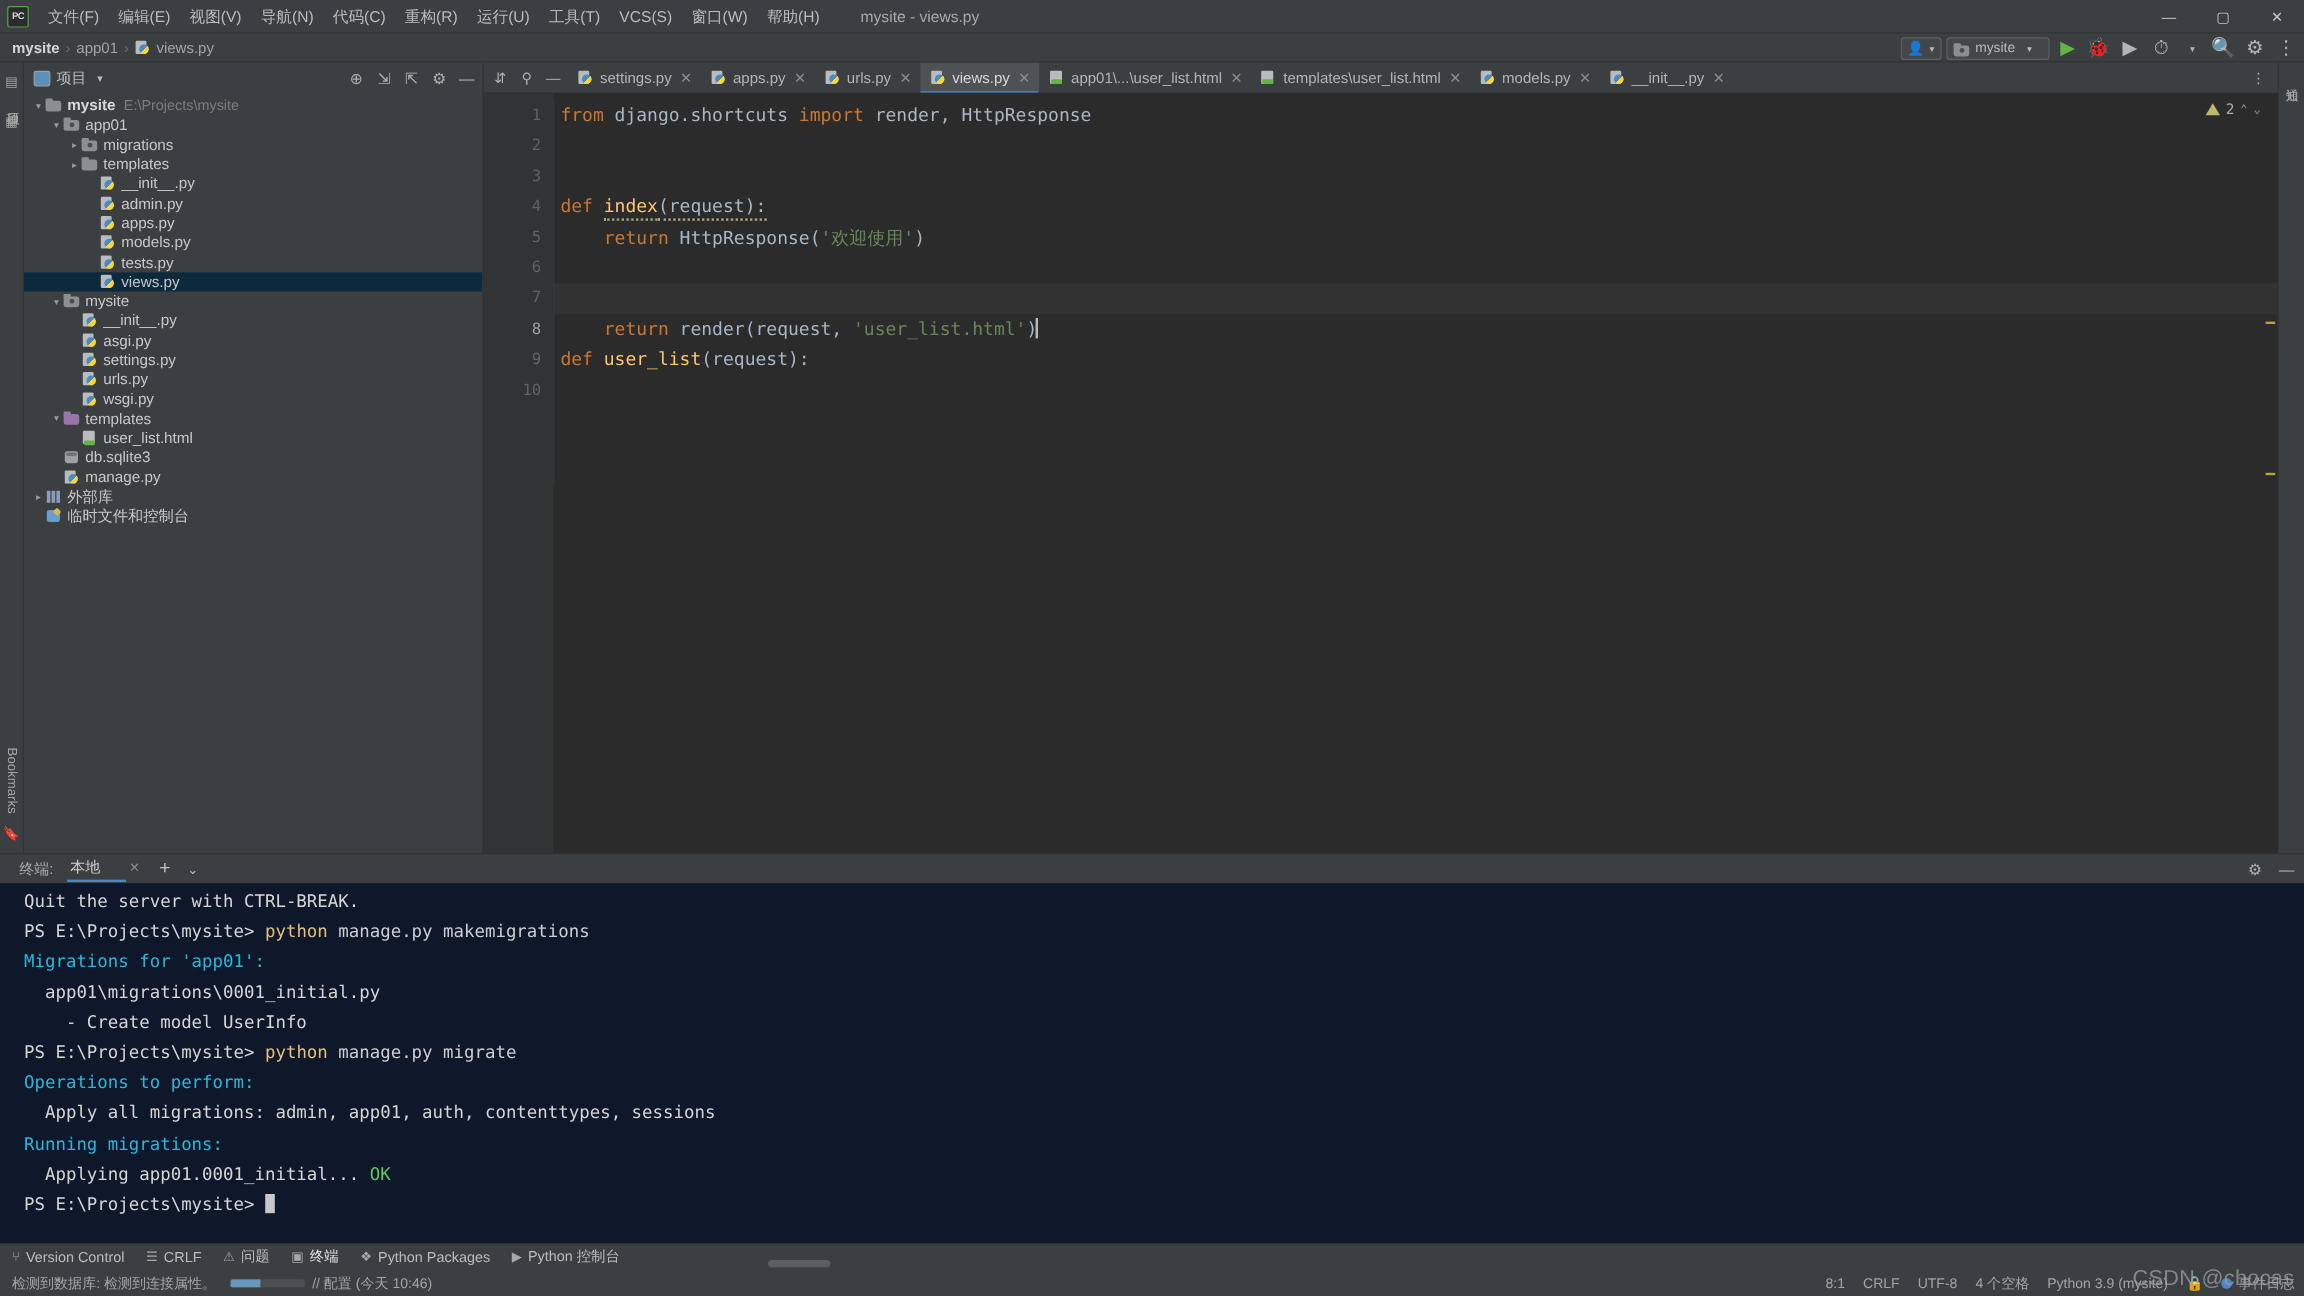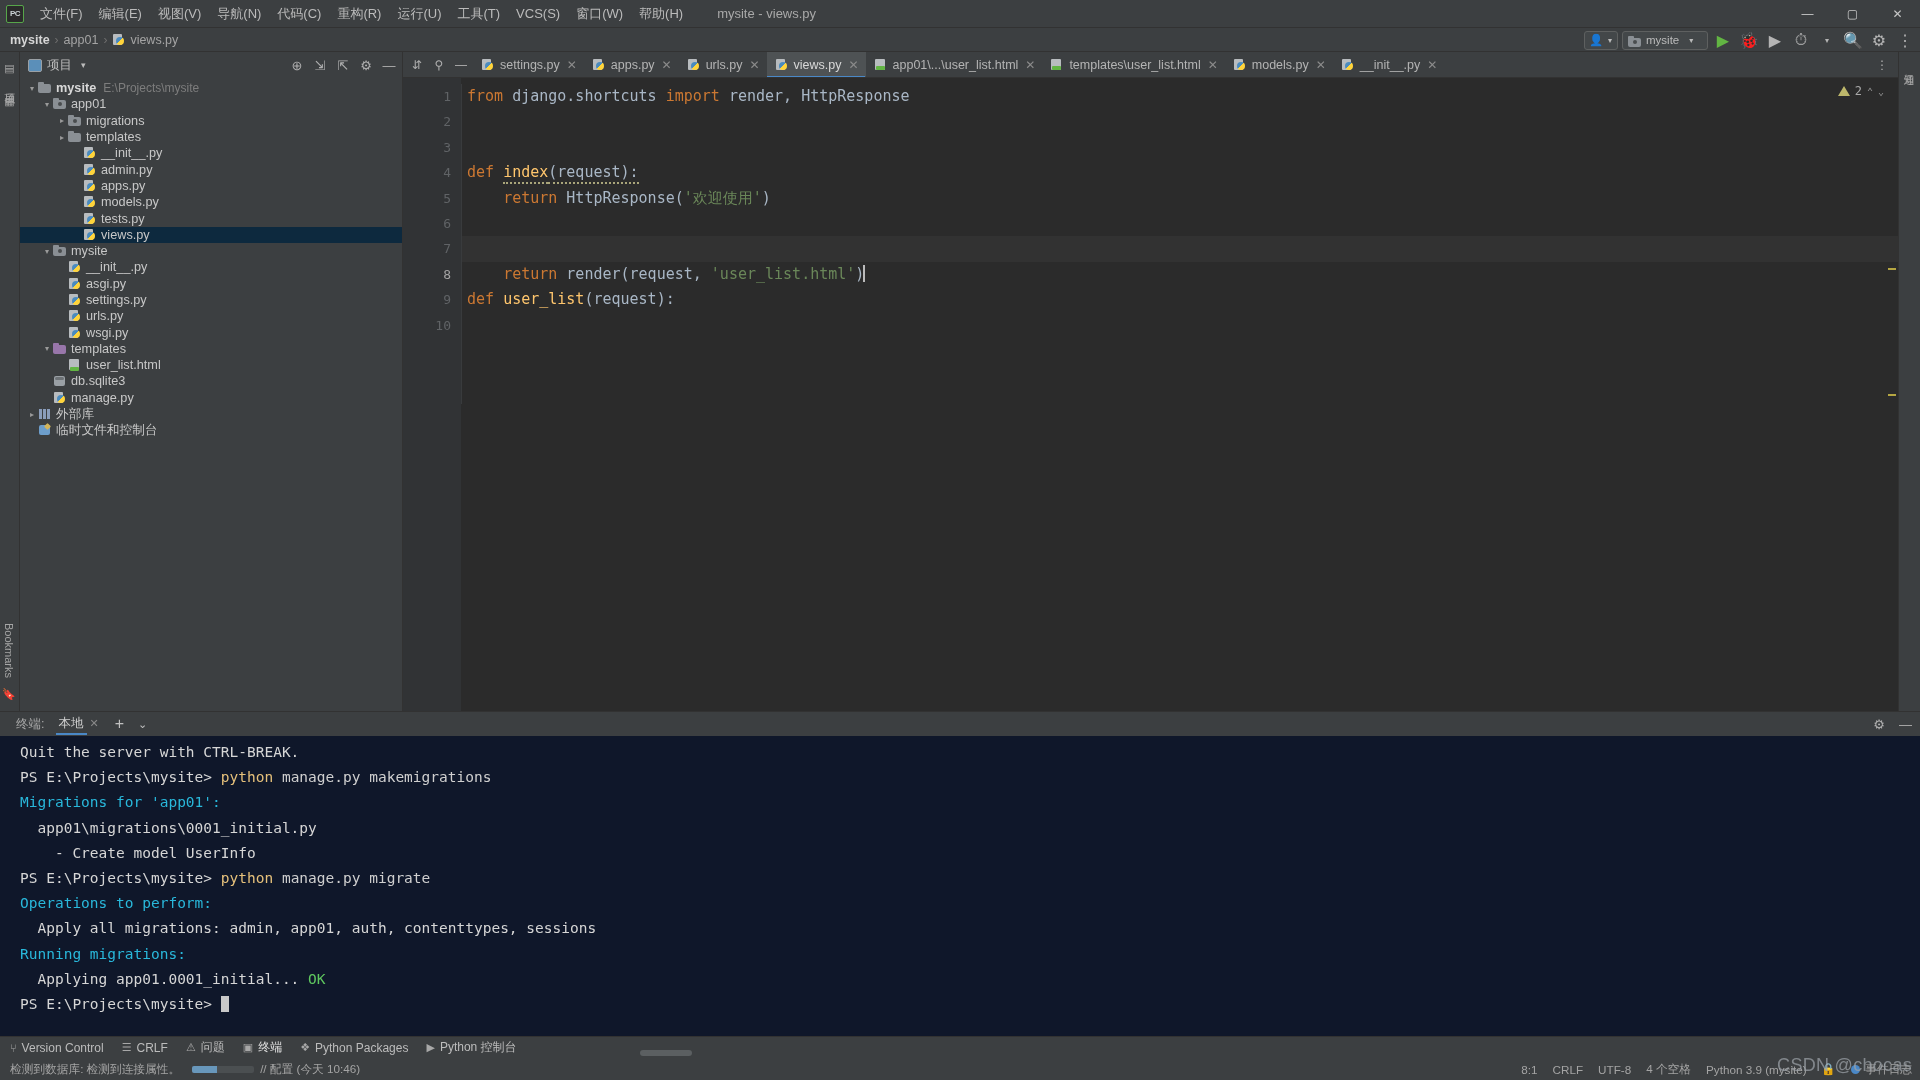--- a/index.html
+++ b/index.html
@@ -202,21 +202,21 @@
   .editor-vscroll {
     position:absolute; right:0; top:0; bottom:0; width:9px; background:transparent;
   }
 
   
   .terminal { flex: 0 0 325px; background: #3c3f41; display: flex; flex-direction: column; border-top: 1px solid #323232; }
   .term-header { height: 24px; flex: 0 0 24px; display: flex; align-items: center; padding-left: 16px; position: relative; }
   .term-lbl { font-size: 12.5px; color: #a9a9a9; }
   .term-tab {
     font-size: 12.5px; color: #d0d0d0; margin-left: 12px; padding: 2px 2px 3px; position: relative;
-    display: flex; align-items: center; gap: 6px;
+    display: flex; align-items: center; gap: 24px;
   }
   .term-tab::after { content:''; position:absolute; left:0; right:14px; bottom:0; height:2px; background:#4a88c7; }
   .term-tab .x { color: #8a8a8a; font-size: 11px; }
   .term-add { color: #c0c0c0; font-size: 16px; margin-left: 14px; }
   .term-chev { color: #c0c0c0; font-size: 11px; margin-left: 14px; }
   .term-tools { position:absolute; right: 8px; display:flex; gap: 14px; align-items:center; }
   .tt { color:#b0b0b0; font-size: 13px; }
 
   .term-body {
     flex: 1 1 auto; background: #0f172a; overflow: hidden; padding: 4px 0 0 20px;

